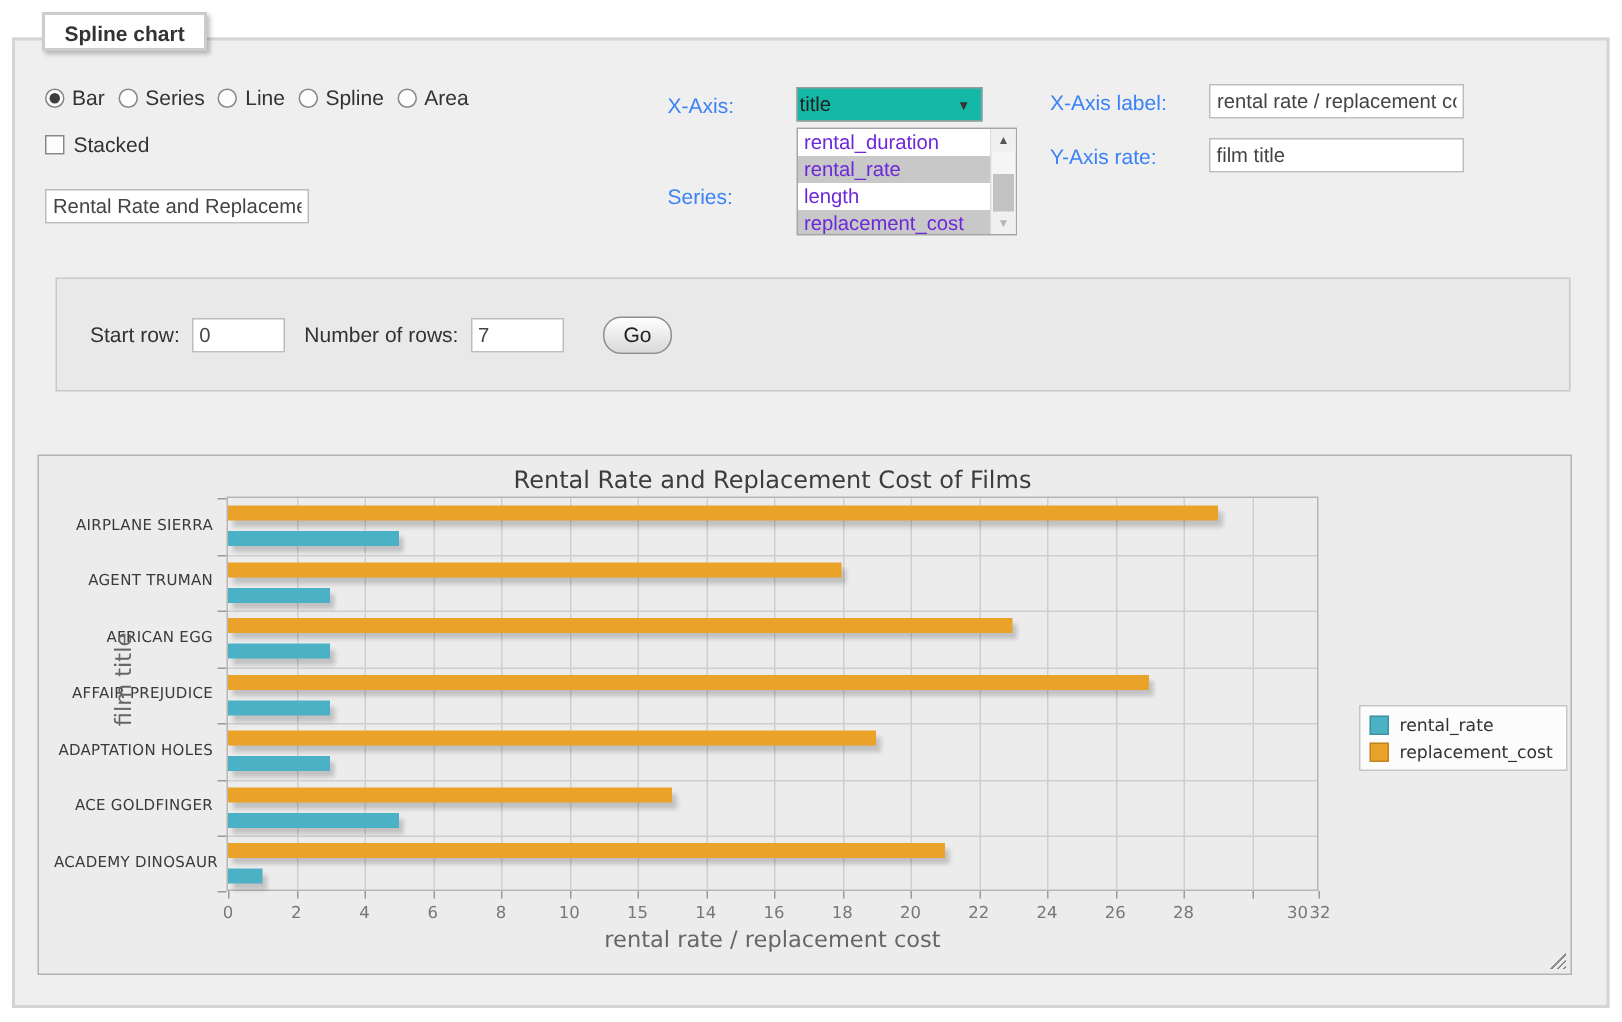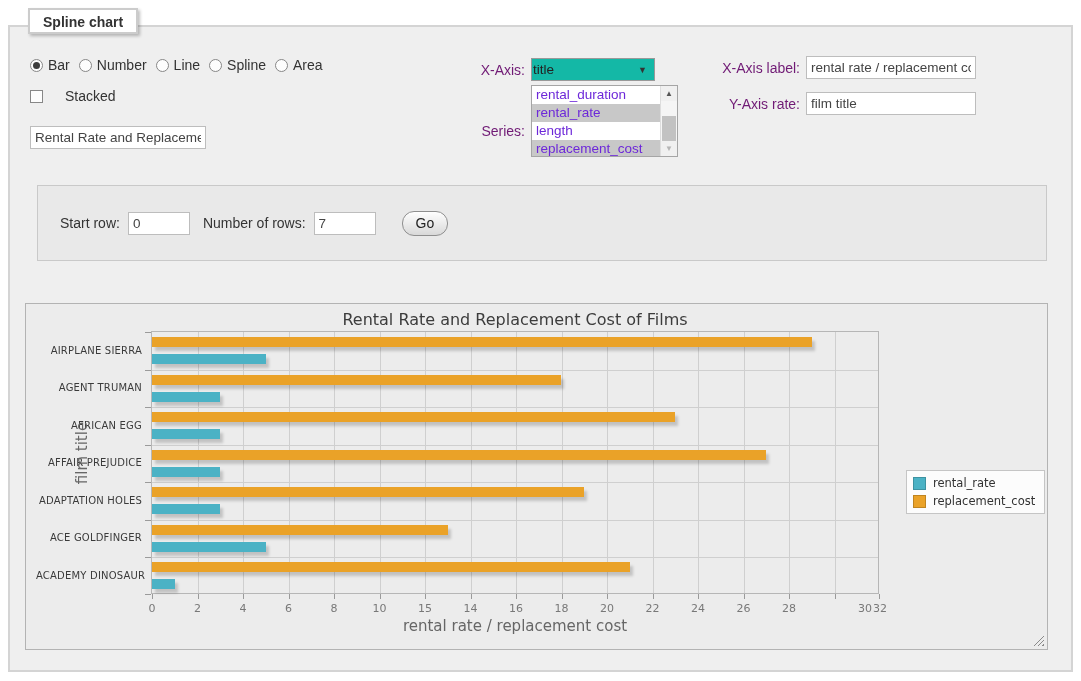--- a/index.html
+++ b/index.html
@@ -8,28 +8,28 @@
   #root { position:relative; width:1081px; height:681px; background:#fff; overflow:hidden; }
 
   
   .fieldset { position:absolute; left:8px; top:25px; width:1065px; height:647px;
               background:#efefef; border:2px solid #d4d4d4; }
   .legendbox { position:absolute; left:28px; top:8px; height:26px; padding:4px 13px;
                background:#fff; border:2px solid #ccc; font-weight:bold; font-size:14px;
                color:#333; z-index:3; box-shadow:2px 2px 3px rgba(0,0,0,0.25); }
 
   
-  .ctl-label { position:absolute; font-size:14px; color:#701a75; text-align:right; }
+  .ctl-label { position:absolute; font-size:14px; color:#3b82f6; text-align:left; }
   .radio-row { position:absolute; left:30px; top:57px; display:flex; align-items:center; gap:9px; }
   .radio-item { display:flex; align-items:center; gap:5px; cursor:default; }
   .radio { width:13px; height:13px; border:1px solid #878787; border-radius:50%; background:#fdfdfd;
            position:relative; flex:0 0 auto; }
   .radio.checked::after { content:''; position:absolute; left:2px; top:2px; width:7px; height:7px;
            border-radius:50%; background:#3d3d3d; }
-  .check-row { position:absolute; left:30px; top:88px; display:flex; align-items:center; gap:22px; }
+  .check-row { position:absolute; left:30px; top:88px; display:flex; align-items:center; gap:6px; }
   .checkbox { width:13px; height:13px; border:1px solid #878787; background:#fdfdfd; }
 
   .text-input { border:1px solid #bdbdbd; background:#fff; height:23px; font-family:"Liberation Sans",sans-serif;
                 font-size:13.5px; color:#444; padding:0 4px; white-space:nowrap; overflow:hidden; }
   input.text-input { outline:none; }
 
   .fake-select { position:absolute; left:531px; top:58px; width:124px; height:23px; background:#14b8a6;
                  border:1px solid #999; display:flex; align-items:center; padding-left:1px;
                  font-size:13.5px; color:#222; }
   .fake-select .arrow { position:absolute; right:7px; top:6px; font-size:9px; color:#333; }
@@ -91,21 +91,21 @@
   <div class="fieldset"></div>
   <div class="legendbox">Spline chart</div>
 
   <div class="radio-row" id="chart-types">
       <div class="radio-item">
         <div class="radio checked"></div>
         <div>Bar</div>
       </div>
       <div class="radio-item">
         <div class="radio"></div>
-        <div>Number</div>
+        <div>Series</div>
       </div>
       <div class="radio-item">
         <div class="radio"></div>
         <div>Line</div>
       </div>
       <div class="radio-item">
         <div class="radio"></div>
         <div>Spline</div>
       </div>
       <div class="radio-item">

